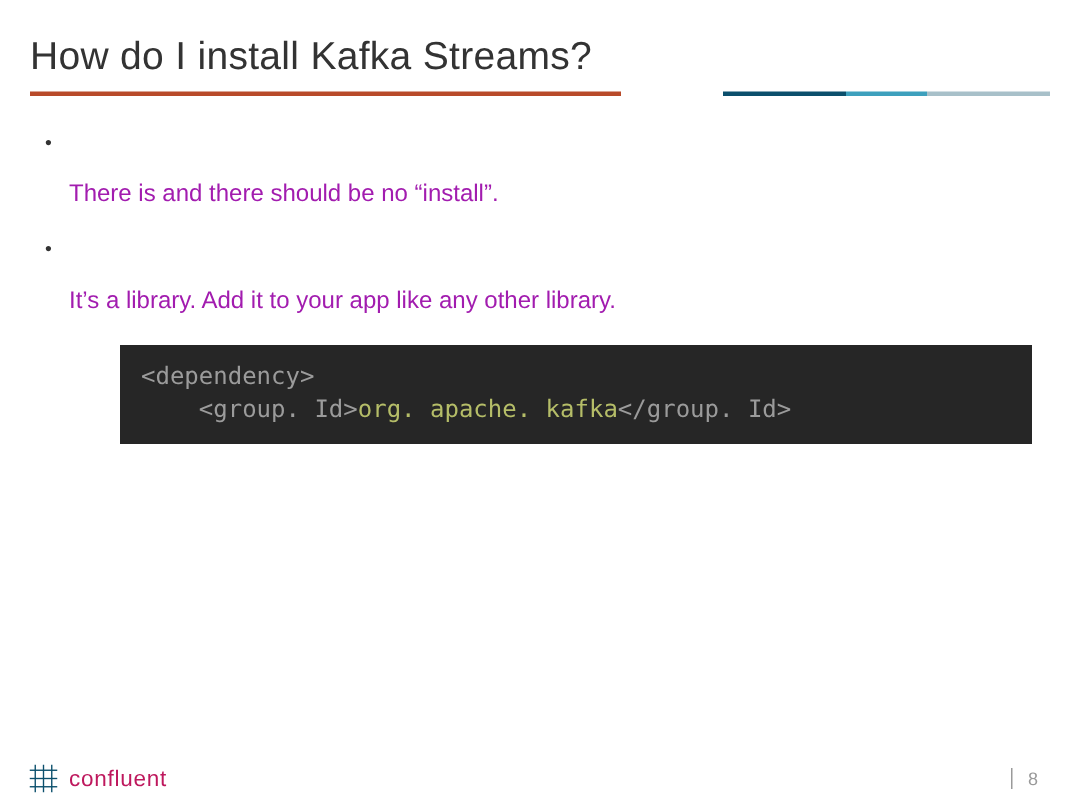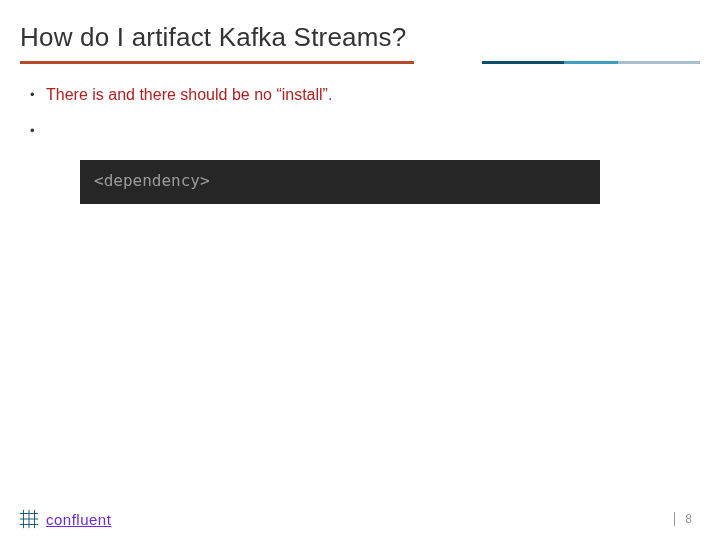--- a/index.html
+++ b/index.html
@@ -51,26 +51,27 @@
   }
   .bullets .dot {
     width: 16px;
     font-size: 13px;
     line-height: 22px;
     color: #333;
   }
   .bullets .text {
     font-size: 16px;
     line-height: 22px;
-    color: #b91c1c;
+    color: #a21caf;
+    margin-top: 35px;
   }
 
   .code-block {
     margin: 18px 0 0 80px;
-    width: 520px;
+    width: 608px;
     background: #262626;
     padding: 10px 14px 12px 14px;
     font-family: Consolas, "Lucida Console", monospace;
     font-size: 16px;
     line-height: 22px;
     color: #9b9b9b;
     box-sizing: border-box;
   }
   .code-block .line { white-space: pre; }
   .code-block .tag  { color: #9b9b9b; }
@@ -94,65 +95,66 @@
     gap: 6px;
   }
   .logo .mark {
     width: 22px;
     height: 22px;
     display: inline-block;
   }
   .logo .mark svg { display: block; }
   .logo .word {
     font-size: 15px;
-    color: #6d28d9;
+    color: #be185d;
     letter-spacing: 0.5px;
-    text-decoration: underline;
   }
   .pagebox {
     display: flex;
     align-items: center;
     gap: 10px;
     color: #9a9a9a;
     font-size: 12px;
   }
   .pagebox .divider {
     width: 1px;
     height: 14px;
     background: #9a9a9a;
   }
 </style>
 </head>
 <body>
 
 <div class="slide">
 
   <div class="title-area">
-    <h1 class="title">How do I artifact Kafka Streams?</h1>
+    <h1 class="title">How do I install Kafka Streams?</h1>
     <div class="accent-line">
       <div class="seg1"></div>
         <div class="seg2"></div>
         <div class="seg3"></div>
         <div class="seg4"></div>
         <div class="seg5"></div>
     </div>
   </div>
 
   <div class="bullets">
     <div class="row">
       <div class="dot">•</div>
       <div class="text">There is and there should be no “install”.</div>
     </div>
     <div class="row">
       <div class="dot">•</div>
+      <div class="text">It’s a library.  Add it to your app like any other library.</div>
     </div>
   </div>
 
   <div class="code-block">
     <div class="line"><span class="tag">&lt;dependency&gt;</span></div>
+    <div class="line"><span class="tag">    &lt;group. Id&gt;</span><span class="val">org. apache. kafka</span><span class="tag">&lt;/group. Id&gt;</span></div>
   </div>
 
   <div class="footer">
     <div class="logo">
       <span class="mark">
         <svg viewBox="0 0 24 24" width="22" height="22">
           <g stroke="#0b4f6c" stroke-width="1" fill="none">
             <line x1="2" y1="6" x2="22" y2="6"></line>
             <line x1="2" y1="12" x2="22" y2="12"></line>
             <line x1="2" y1="18" x2="22" y2="18"></line>

